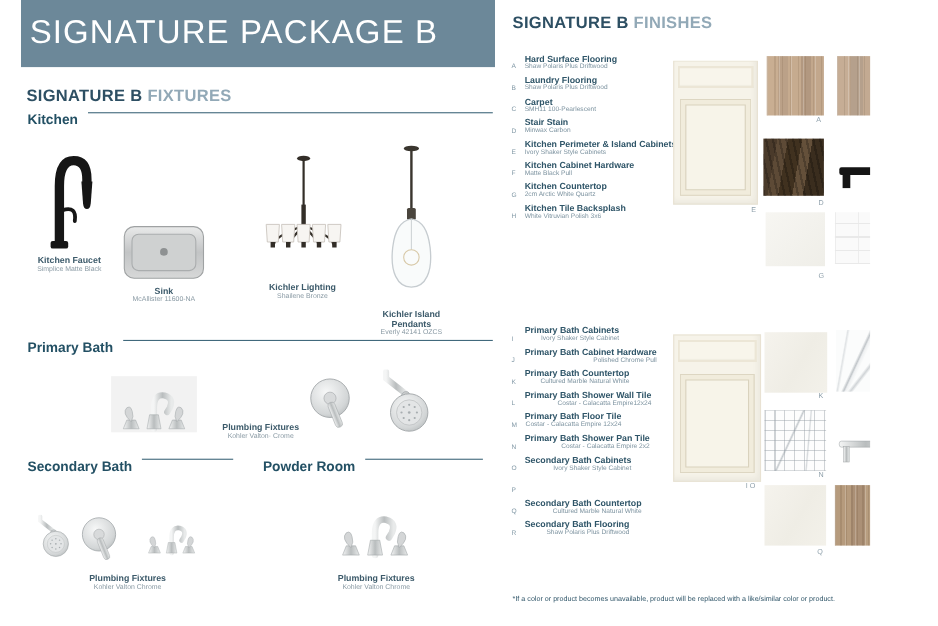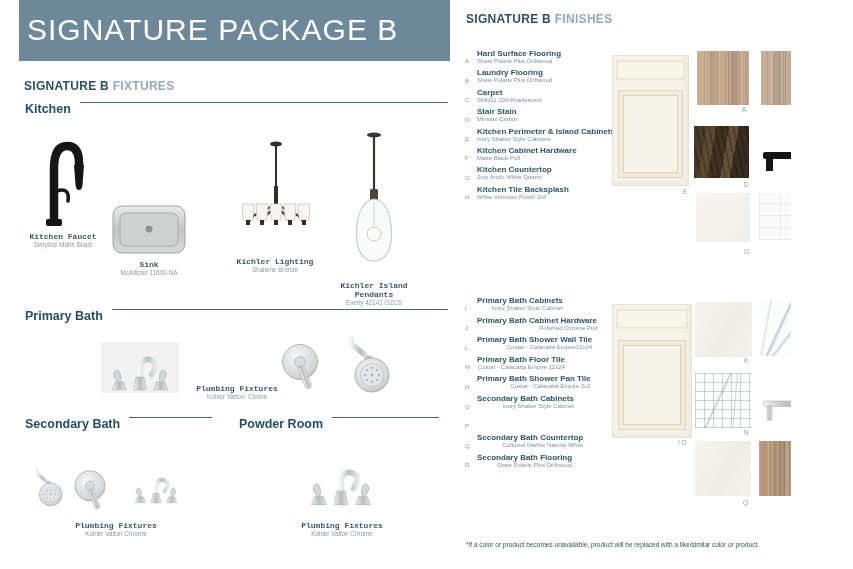--- a/index.html
+++ b/index.html
@@ -4,32 +4,32 @@
 <style>
   html,body{margin:0;padding:0;background:#ffffff;}
   #canvas{position:relative;width:772px;height:569px;background:#ffffff;overflow:hidden;
           font-family:"Liberation Sans", sans-serif;color:#2f5166;margin-left:19px;}
   .abs{position:absolute;}
 
   
   .banner{position:absolute;left:0;top:0;width:431px;height:61px;background:#6c8899;}
   .banner-title{position:absolute;left:8px;top:13px;font-size:30px;font-weight:400;
                 letter-spacing:1px;color:#ffffff;}
-  .panel-heading{position:absolute;font-size:12px;font-weight:600;letter-spacing:.3px;}
+  .panel-heading{position:absolute;font-size:15px;font-weight:600;letter-spacing:.3px;}
   .hd-strong{color:#2d4f63;}
   .hd-light{color:#92a9b7;font-weight:600;}
 
   
   .sec{position:absolute;display:flex;}
   .sec-title{font-size:12.5px;font-weight:600;color:#235064;white-space:nowrap;}
   .sec-line{flex:1;height:1px;background:#41697c;margin-left:9px;}
 
   
   .caption{position:absolute;text-align:center;}
-  .cap-name{font-size:8px;font-weight:700;color:#3c5a6a;line-height:9px;font-family:Liberation Mono, monospace;}
+  .cap-name{font-size:8px;font-weight:700;color:#3c5a6a;line-height:9px;}
   .cap-sub{font-size:6.3px;color:#8a9aa4;line-height:7.5px;}
 
   
   .fin-group{position:absolute;left:444px;width:200px;}
   .fin-item{position:relative;}
   .g1 .fin-item{height:19.4px;}
   .g2 .fin-item{height:19.6px;}
   .fin-letter{position:absolute;left:2px;bottom:4px;font-size:6px;color:#8299a6;}
   .fin-text{position:absolute;left:14px;top:0;}
   .fin-name{display:block;font-size:8px;font-weight:700;color:#2f5568;line-height:9px;white-space:nowrap;}
@@ -342,20 +342,27 @@
         </span>
     </div>
     <div class="fin-item">
       <span class="fin-letter">J</span>
       <span class="fin-text">
           <span class="fin-name">Primary Bath Cabinet Hardware</span>
           <span class="fin-sub">Polished Chrome Pull</span>
         </span>
     </div>
     <div class="fin-item">
+      <span class="fin-letter">K</span>
+      <span class="fin-text">
+          <span class="fin-name">Primary Bath Countertop</span>
+          <span class="fin-sub">Cultured Marble Natural White</span>
+        </span>
+    </div>
+    <div class="fin-item">
       <span class="fin-letter">L</span>
       <span class="fin-text">
           <span class="fin-name">Primary Bath Shower Wall Tile</span>
           <span class="fin-sub">Costar - Calacatta Empire12x24</span>
         </span>
     </div>
     <div class="fin-item">
       <span class="fin-letter">M</span>
       <span class="fin-text">
           <span class="fin-name">Primary Bath Floor Tile</span>

